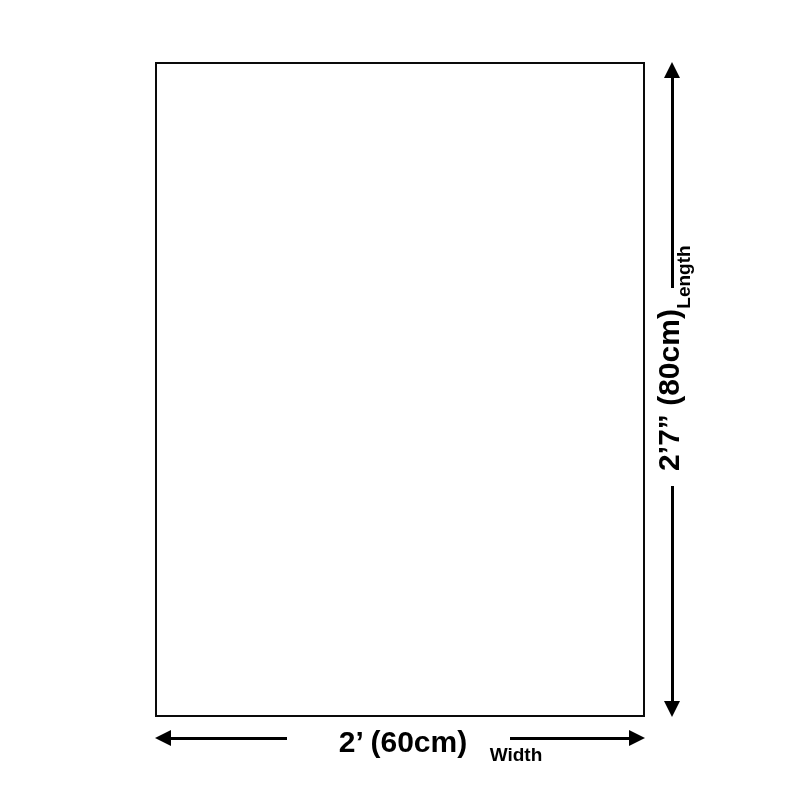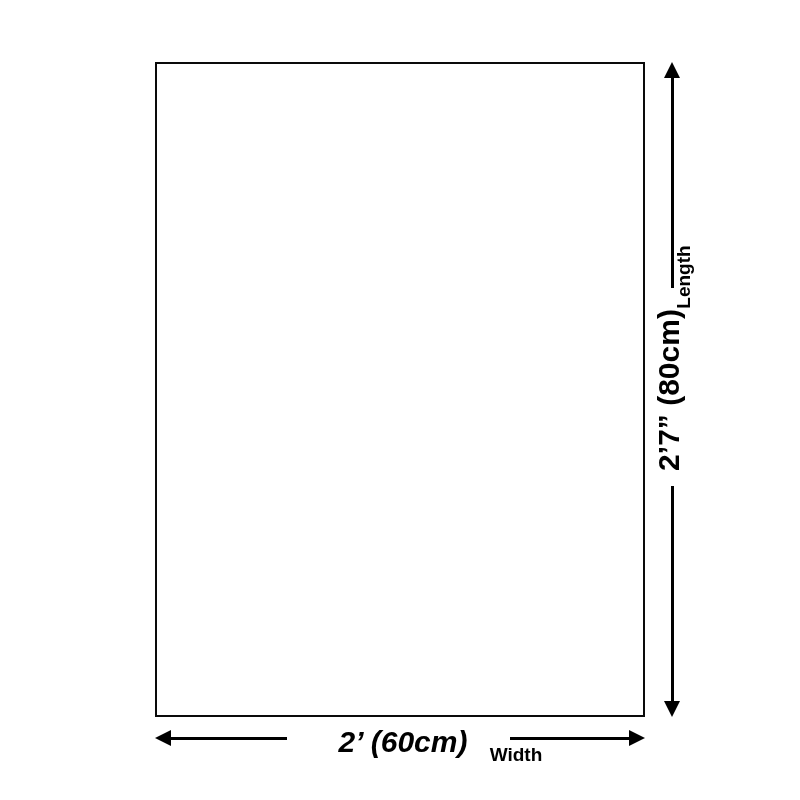--- a/index.html
+++ b/index.html
@@ -96,21 +96,20 @@
     left: 649px;
     top: 268px;
     width: 70px;
     height: 18px;
   }
   .width-value {
     left: 303px;
     top: 727px;
     width: 200px;
     height: 30px;
-    font-style: italic;
   }
   .width-label {
     left: 476px;
     top: 746px;
     width: 80px;
     height: 18px;
     text-align: center;
   }
 </style>
 </head>

